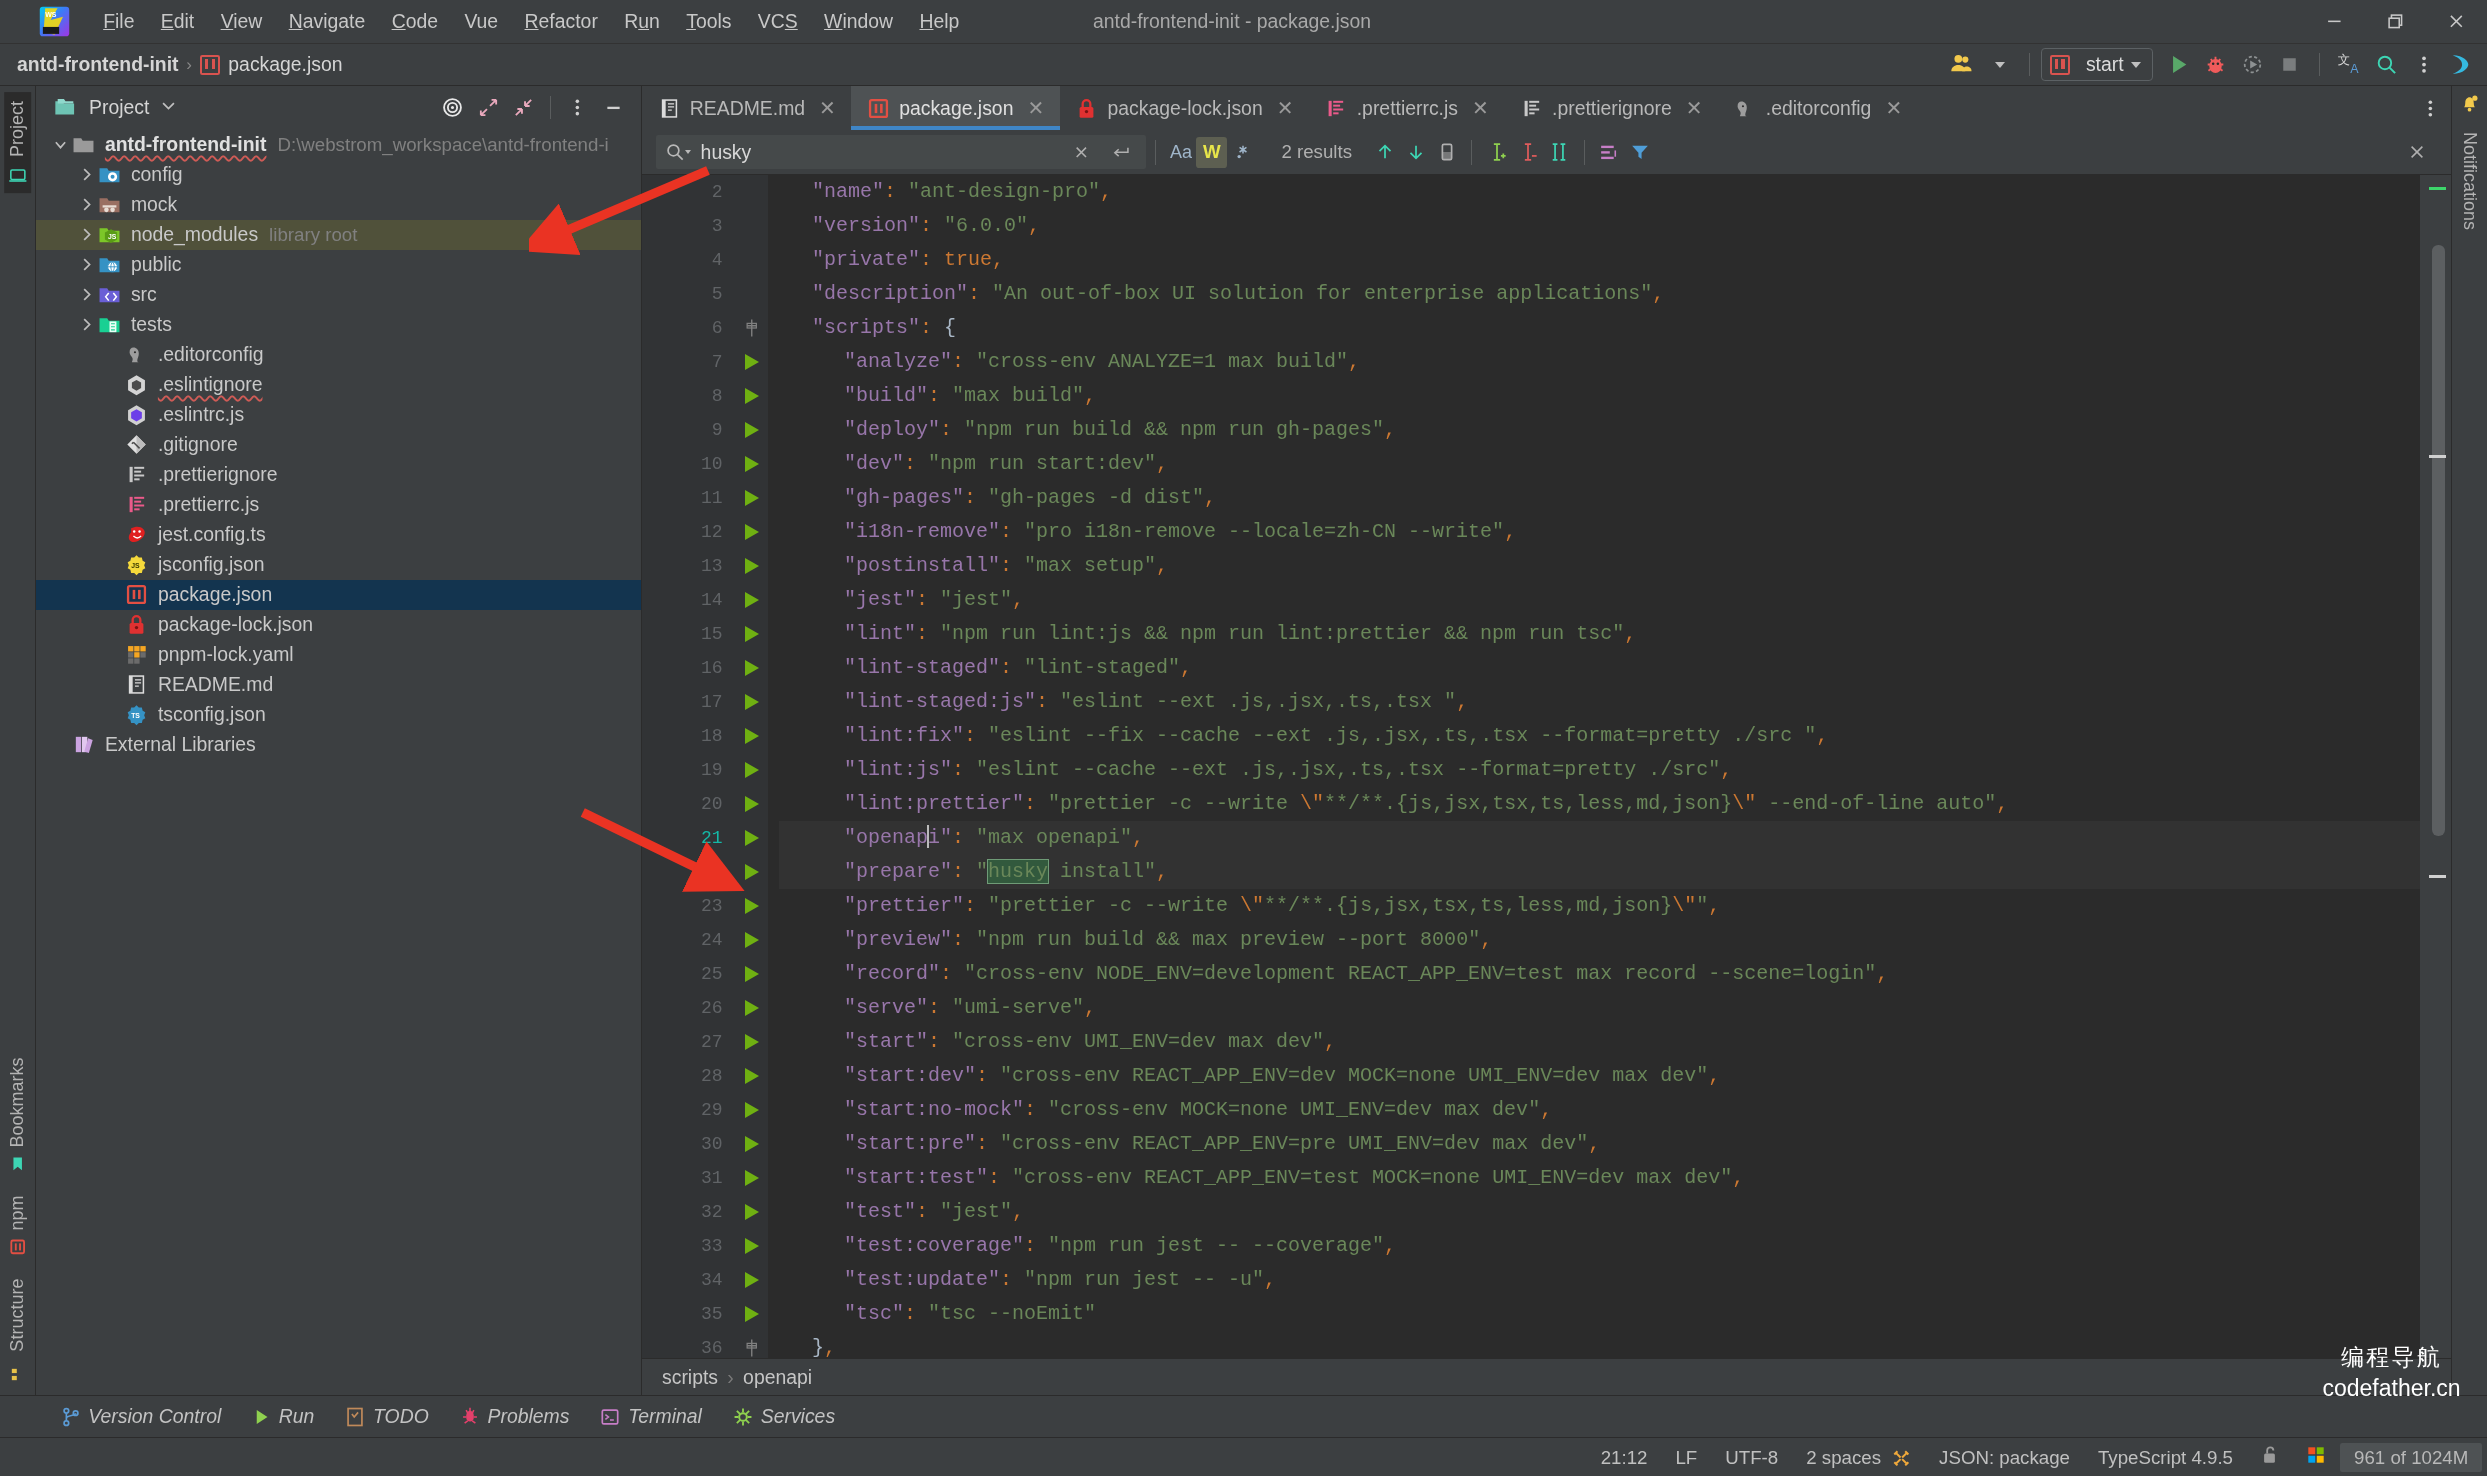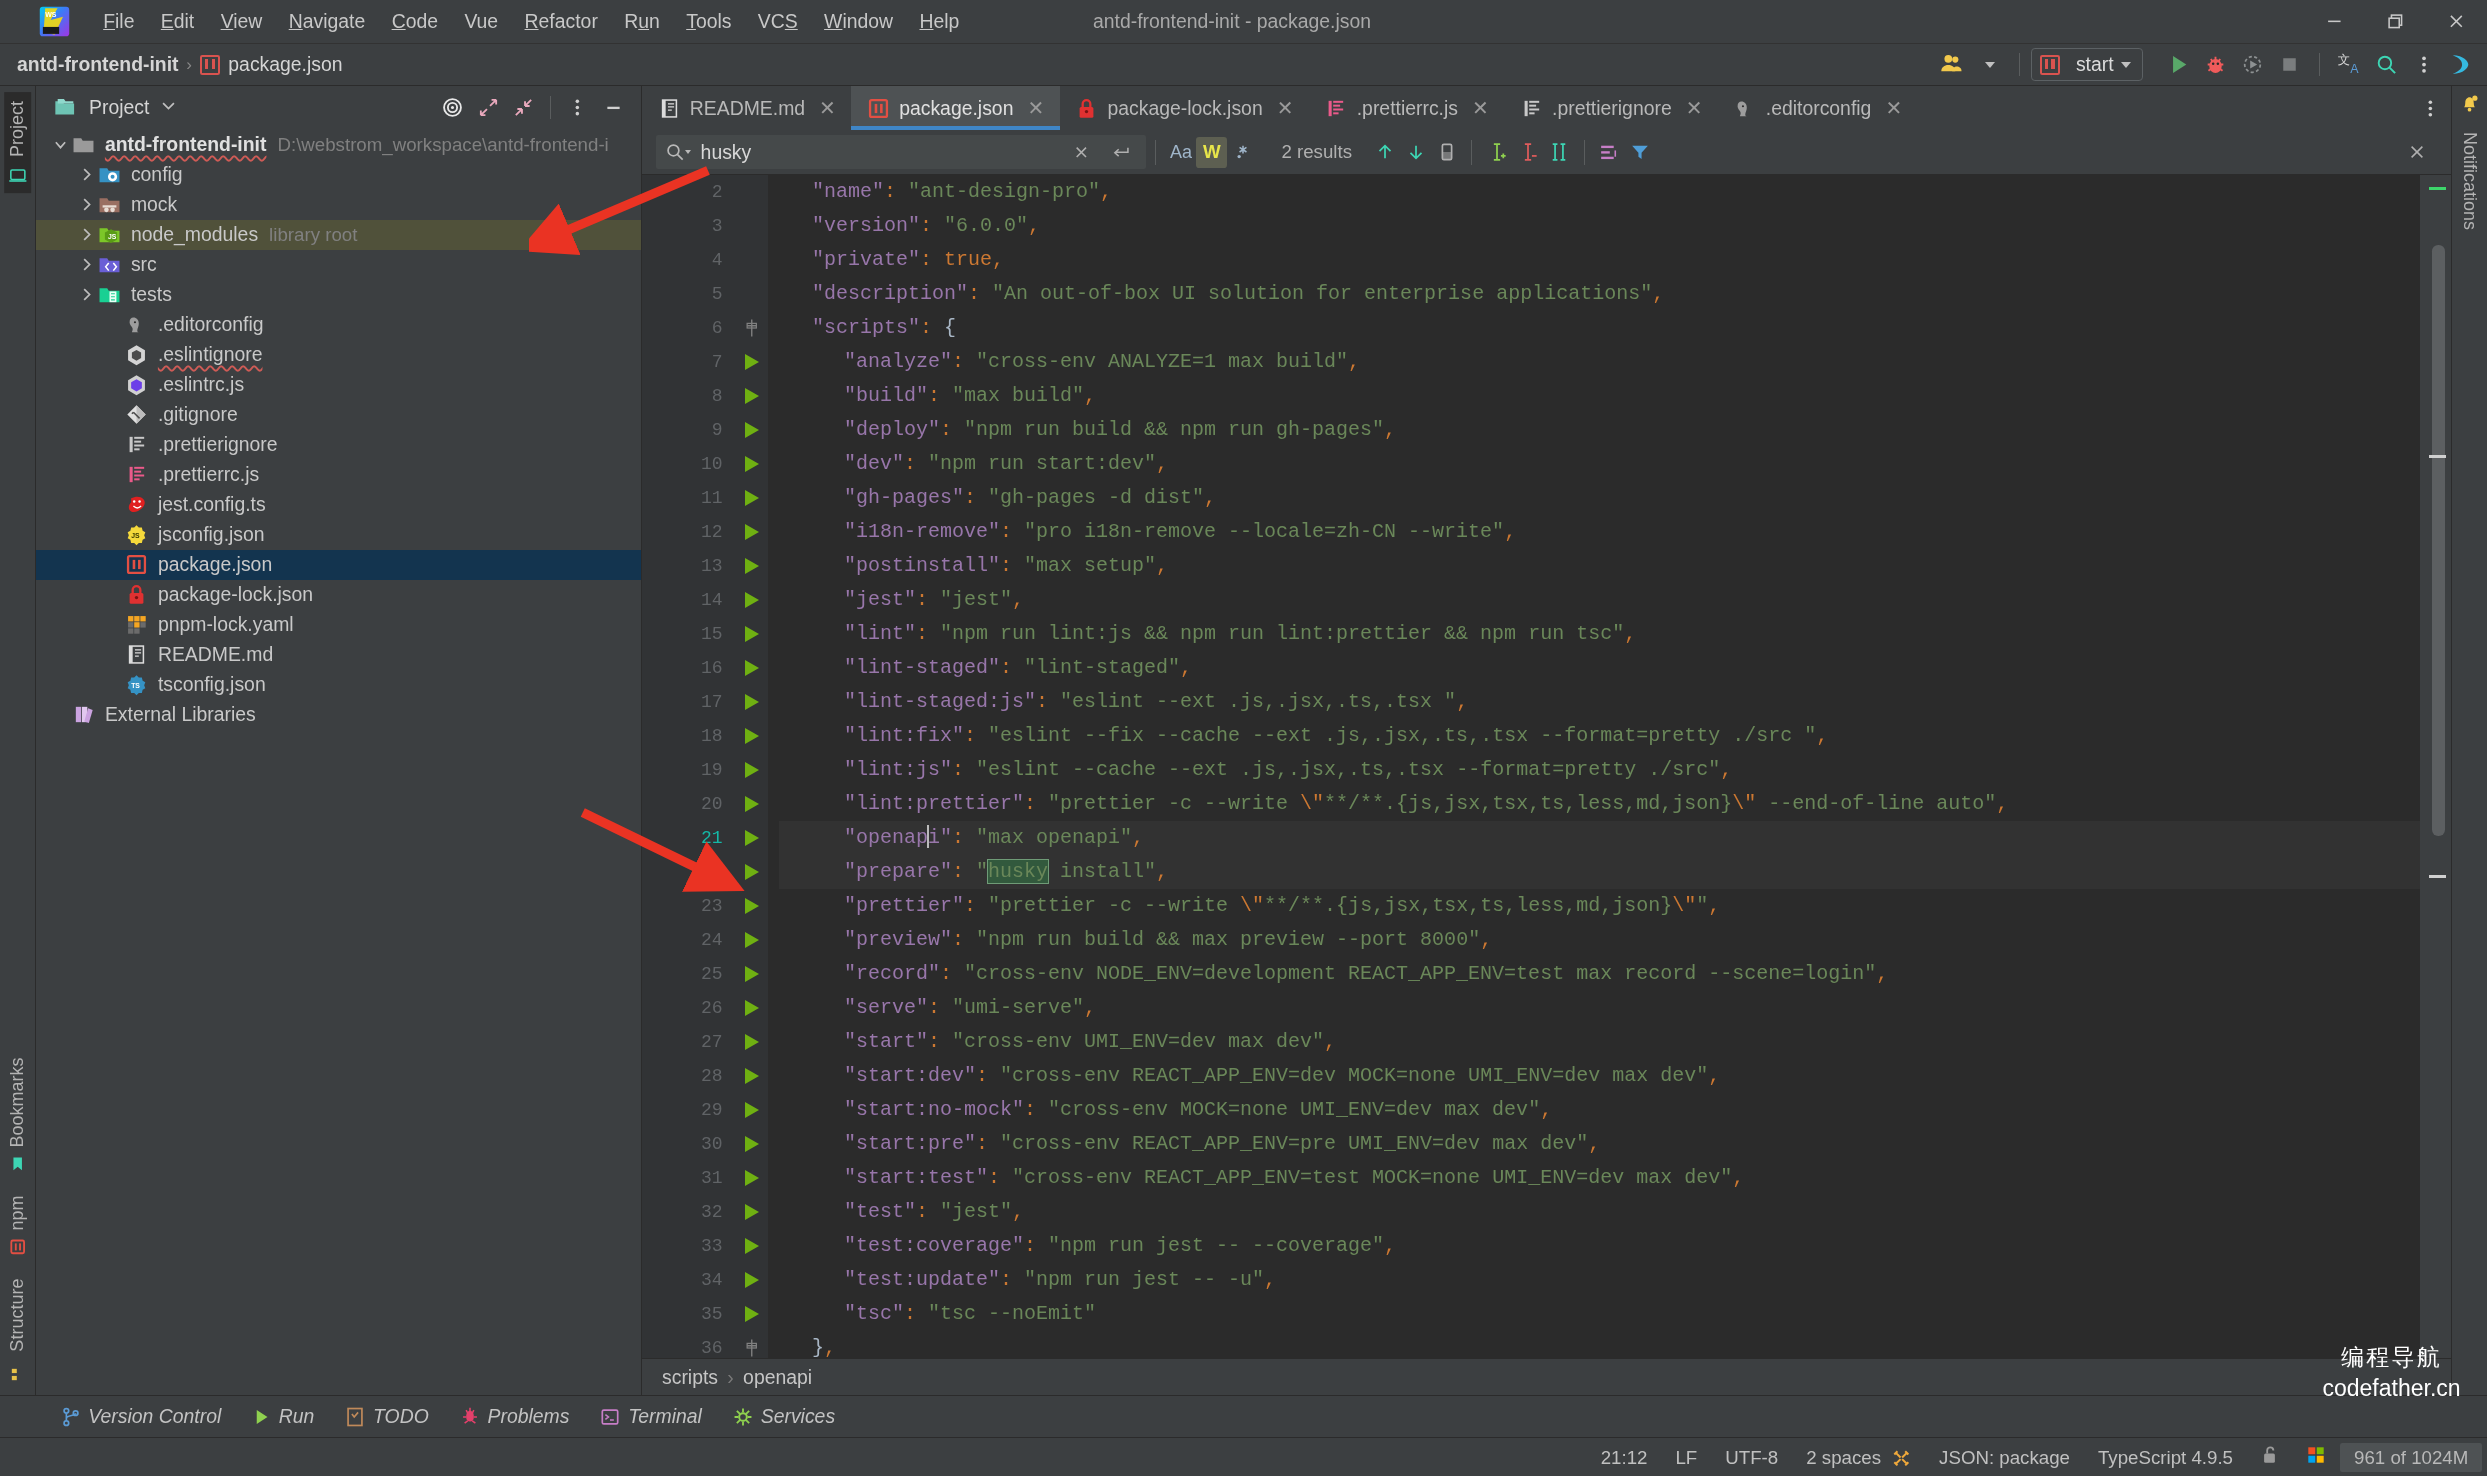--- a/index.html
+++ b/index.html
@@ -45,21 +45,21 @@
     position:relative; vertical-align:-3.1px; margin-right:8.5px;
   }
   .json-icon::before{ content:""; position:absolute; left:3.1px; top:2.3px; width:3.1px; height:10px; background:#d9534f;}
   .json-icon::after{ content:""; position:absolute; right:3.1px; top:2.3px; width:3.1px; height:10px; background:#d9534f;}
 
   .nav-right { margin-left:auto; display:flex; align-items:center; gap:0; padding-right:7.8px; }
   .tb-ico { width:37px; height:34px; display:flex; align-items:center; justify-content:center; cursor:default;}
   .divider-v { width:0.8px; height:23px; background:#5a5d5e; margin:0 11px; }
   .runconfig {
     display:flex; align-items:center; gap:7.8px; border:0.8px solid #5c6164; border-radius:3.9px;
-    padding:3.9px 11px 3.9px 7.8px; height:33px; margin-right:17px;
+    padding:3.9px 11px 3.9px 7.8px; height:33px; margin-right:7px;
   }
   .runconfig .lbl{ font-size:19.4px; color:#dcdcdc; }
   .caret-d { width:0;height:0;border-left:5.4px solid transparent;border-right:5.4px solid transparent;border-top:6.2px solid #c0c0c0; }
 
   
   .mainrow { flex:1 1 auto; display:flex; min-height:0; }
 
   
   .leftstrip {
     width:36px; flex:0 0 36px; background:#3c3f41; border-right:0.8px solid #2b2b2b;
@@ -462,20 +462,37 @@
             </span>
             <span class="ficon">
               <svg width="23" height="23" viewBox="0 0 30 30" style="font-size:25px">
                 <path d="M2 7 h10 l2 3 h14 v15 H2 Z" fill="#7cc728"></path>
                 <path d="M17 8 L25 12.5 v9 L17 26 L9 21.5 v-9 Z" fill="#5a9c16"></path>
                 <text x="13" y="21" font-size="9" fill="#fff" font-family="Liberation Sans, sans-serif" font-weight="bold">JS</text>
               </svg>
             </span>
             <span class="lbl">node_modules</span>
             <span class="sub">library root</span>
+          </div>
+          <div class="row">
+            <span style="display:inline-block;width:40px"></span>
+            <span class="arrow">
+              <svg width="17" height="17" viewBox="0 0 22 22">
+                <path d="M8 4 L15 11 L8 18" fill="none" stroke="#bdbdbd" stroke-width="2.2"></path>
+              </svg>
+            </span>
+            <span class="ficon">
+              <svg width="23" height="23" viewBox="0 0 30 30">
+                <path d="M2 7 h10 l2 3 h14 v15 H2 Z" fill="#3592c4"></path>
+                <circle cx="19" cy="18" r="6.5" fill="#fff"></circle>
+                <circle cx="19" cy="18" r="6.5" fill="none" stroke="#3592c4" stroke-width="1.4"></circle>
+                <path d="M12.5 18 h13 M19 11.5 c3 3.5 3 9.5 0 13 c-3 -3.5 -3 -9.5 0 -13" stroke="#3592c4" stroke-width="1.2" fill="none"></path>
+              </svg>
+            </span>
+            <span class="lbl">public</span>
           </div>
           <div class="row">
             <span style="display:inline-block;width:40px"></span>
             <span class="arrow">
               <svg width="17" height="17" viewBox="0 0 22 22">
                 <path d="M8 4 L15 11 L8 18" fill="none" stroke="#bdbdbd" stroke-width="2.2"></path>
               </svg>
             </span>
             <span class="ficon">
               <svg width="23" height="23" viewBox="0 0 30 30">

